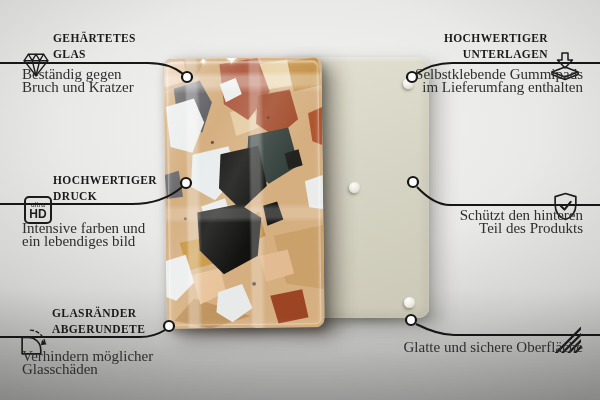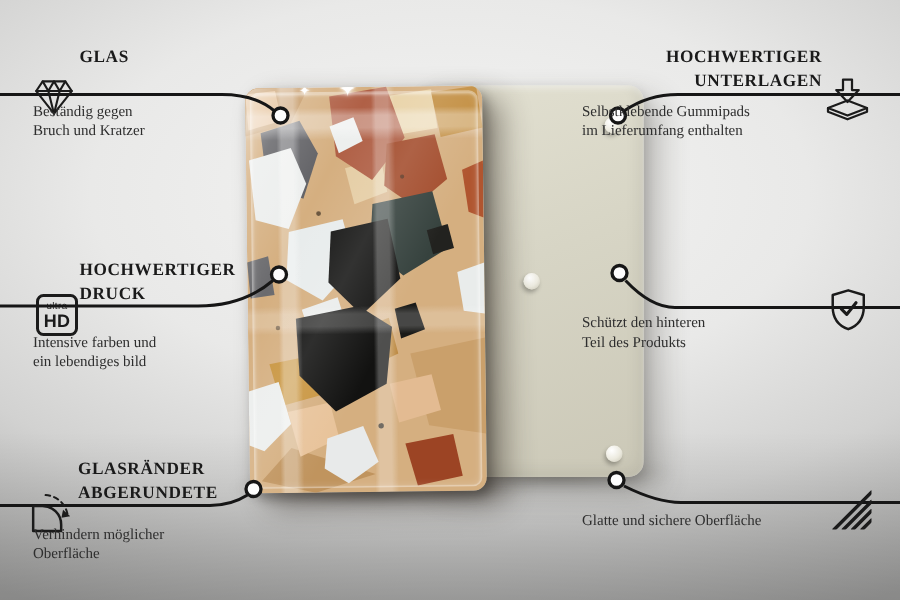--- a/index.html
+++ b/index.html
@@ -52,24 +52,24 @@
 
   
   .connectors{position:absolute;left:0;top:0;z-index:30;}
 
   
   .callout-title{position:absolute;z-index:40;font-weight:700;font-size:11.5px;line-height:16px;
     letter-spacing:.4px;color:#1a1a1a;}
   .callout-title span{display:block;}
   .title-left{left:53px;width:150px;text-align:left;}
   .title-right{right:52px;width:160px;text-align:right;}
-  .callout-desc{position:absolute;z-index:40;font-size:10px;line-height:13px;color:#2e2e2e;}
+  .callout-desc{position:absolute;z-index:40;font-size:15px;line-height:13px;color:#2e2e2e;}
   .callout-desc span{display:block;}
   .desc-left{left:22px;width:160px;text-align:left;}
-  .desc-right{right:32px;width:180px;text-align:left;}
+  .desc-right{right:17px;width:180px;text-align:right;}
   .callout-icon{position:absolute;z-index:40;margin-top:21px;}
   .icon-stroke{stroke:#1b1b1b;fill:none;stroke-linejoin:round;stroke-linecap:round;}
 
   .uhd-box{width:28px;height:28px;border:2px solid #1b1b1b;border-radius:5px;
     display:flex;flex-direction:column;align-items:center;justify-content:center;
     background:transparent;color:#1b1b1b;font-family:"Liberation Sans", sans-serif;}
   .uhd-top{font-size:6.5px;line-height:7px;letter-spacing:.3px;}
   .uhd-bottom{font-size:12px;line-height:12px;font-weight:700;letter-spacing:.2px;}
 </style>
 </head>
@@ -151,20 +151,21 @@
 
   <div class="callout-icon" style="left:22px;top:31px;">
     <svg width="28" height="26" viewBox="0 0 26 24">
       <g class="icon-stroke" stroke-width="1.3">
         <path d="M6 2 H20 L24 8 L13 22 L2 8 Z"></path>
         <path d="M2 8 H24 M6 2 L9.5 8 L13 22 M20 2 L16.5 8 L13 22 M13 2 L9.5 8 M13 2 L16.5 8"></path>
       </g>
     </svg>
   </div>
   <div class="callout-title title-left" style="top:30px;">
+    <span>GEHÄRTETES</span>
     <span>GLAS</span>
   </div>
   <div class="callout-desc desc-left" style="top:68px;">
     <span>Beständig gegen</span>
     <span>Bruch und Kratzer</span>
   </div>
 
   <div class="callout-icon" style="left:24px;top:175px;">
     <div class="uhd-box">
       <span class="uhd-top">ultra</span>
@@ -188,21 +189,21 @@
       </g>
       <polygon points="22.2,11.4 26.8,15.6 21.2,16.6" fill="#1b1b1b"></polygon>
     </svg>
   </div>
   <div class="callout-title title-left" style="top:305px;left:52px;">
     <span>GLASRÄNDER</span>
     <span>ABGERUNDETE</span>
   </div>
   <div class="callout-desc desc-left" style="top:350px;">
     <span>Verhindern möglicher</span>
-    <span>Oberfläche</span>
+    <span>Glasschäden</span>
   </div>
 
   <div class="callout-icon" style="right:20px;top:30px;">
     <svg width="30" height="30" viewBox="0 0 30 30">
       <g class="icon-stroke" stroke-width="1.5">
         <path d="M12 2 H18 V9 H22.5 L15 17 L7.5 9 H12 Z"></path>
         <path d="M15 16 L28 21 L15 26 L2 21 Z"></path>
         <path d="M2 21 V23.5 L15 28.5 L28 23.5 V21"></path>
       </g>
     </svg>

